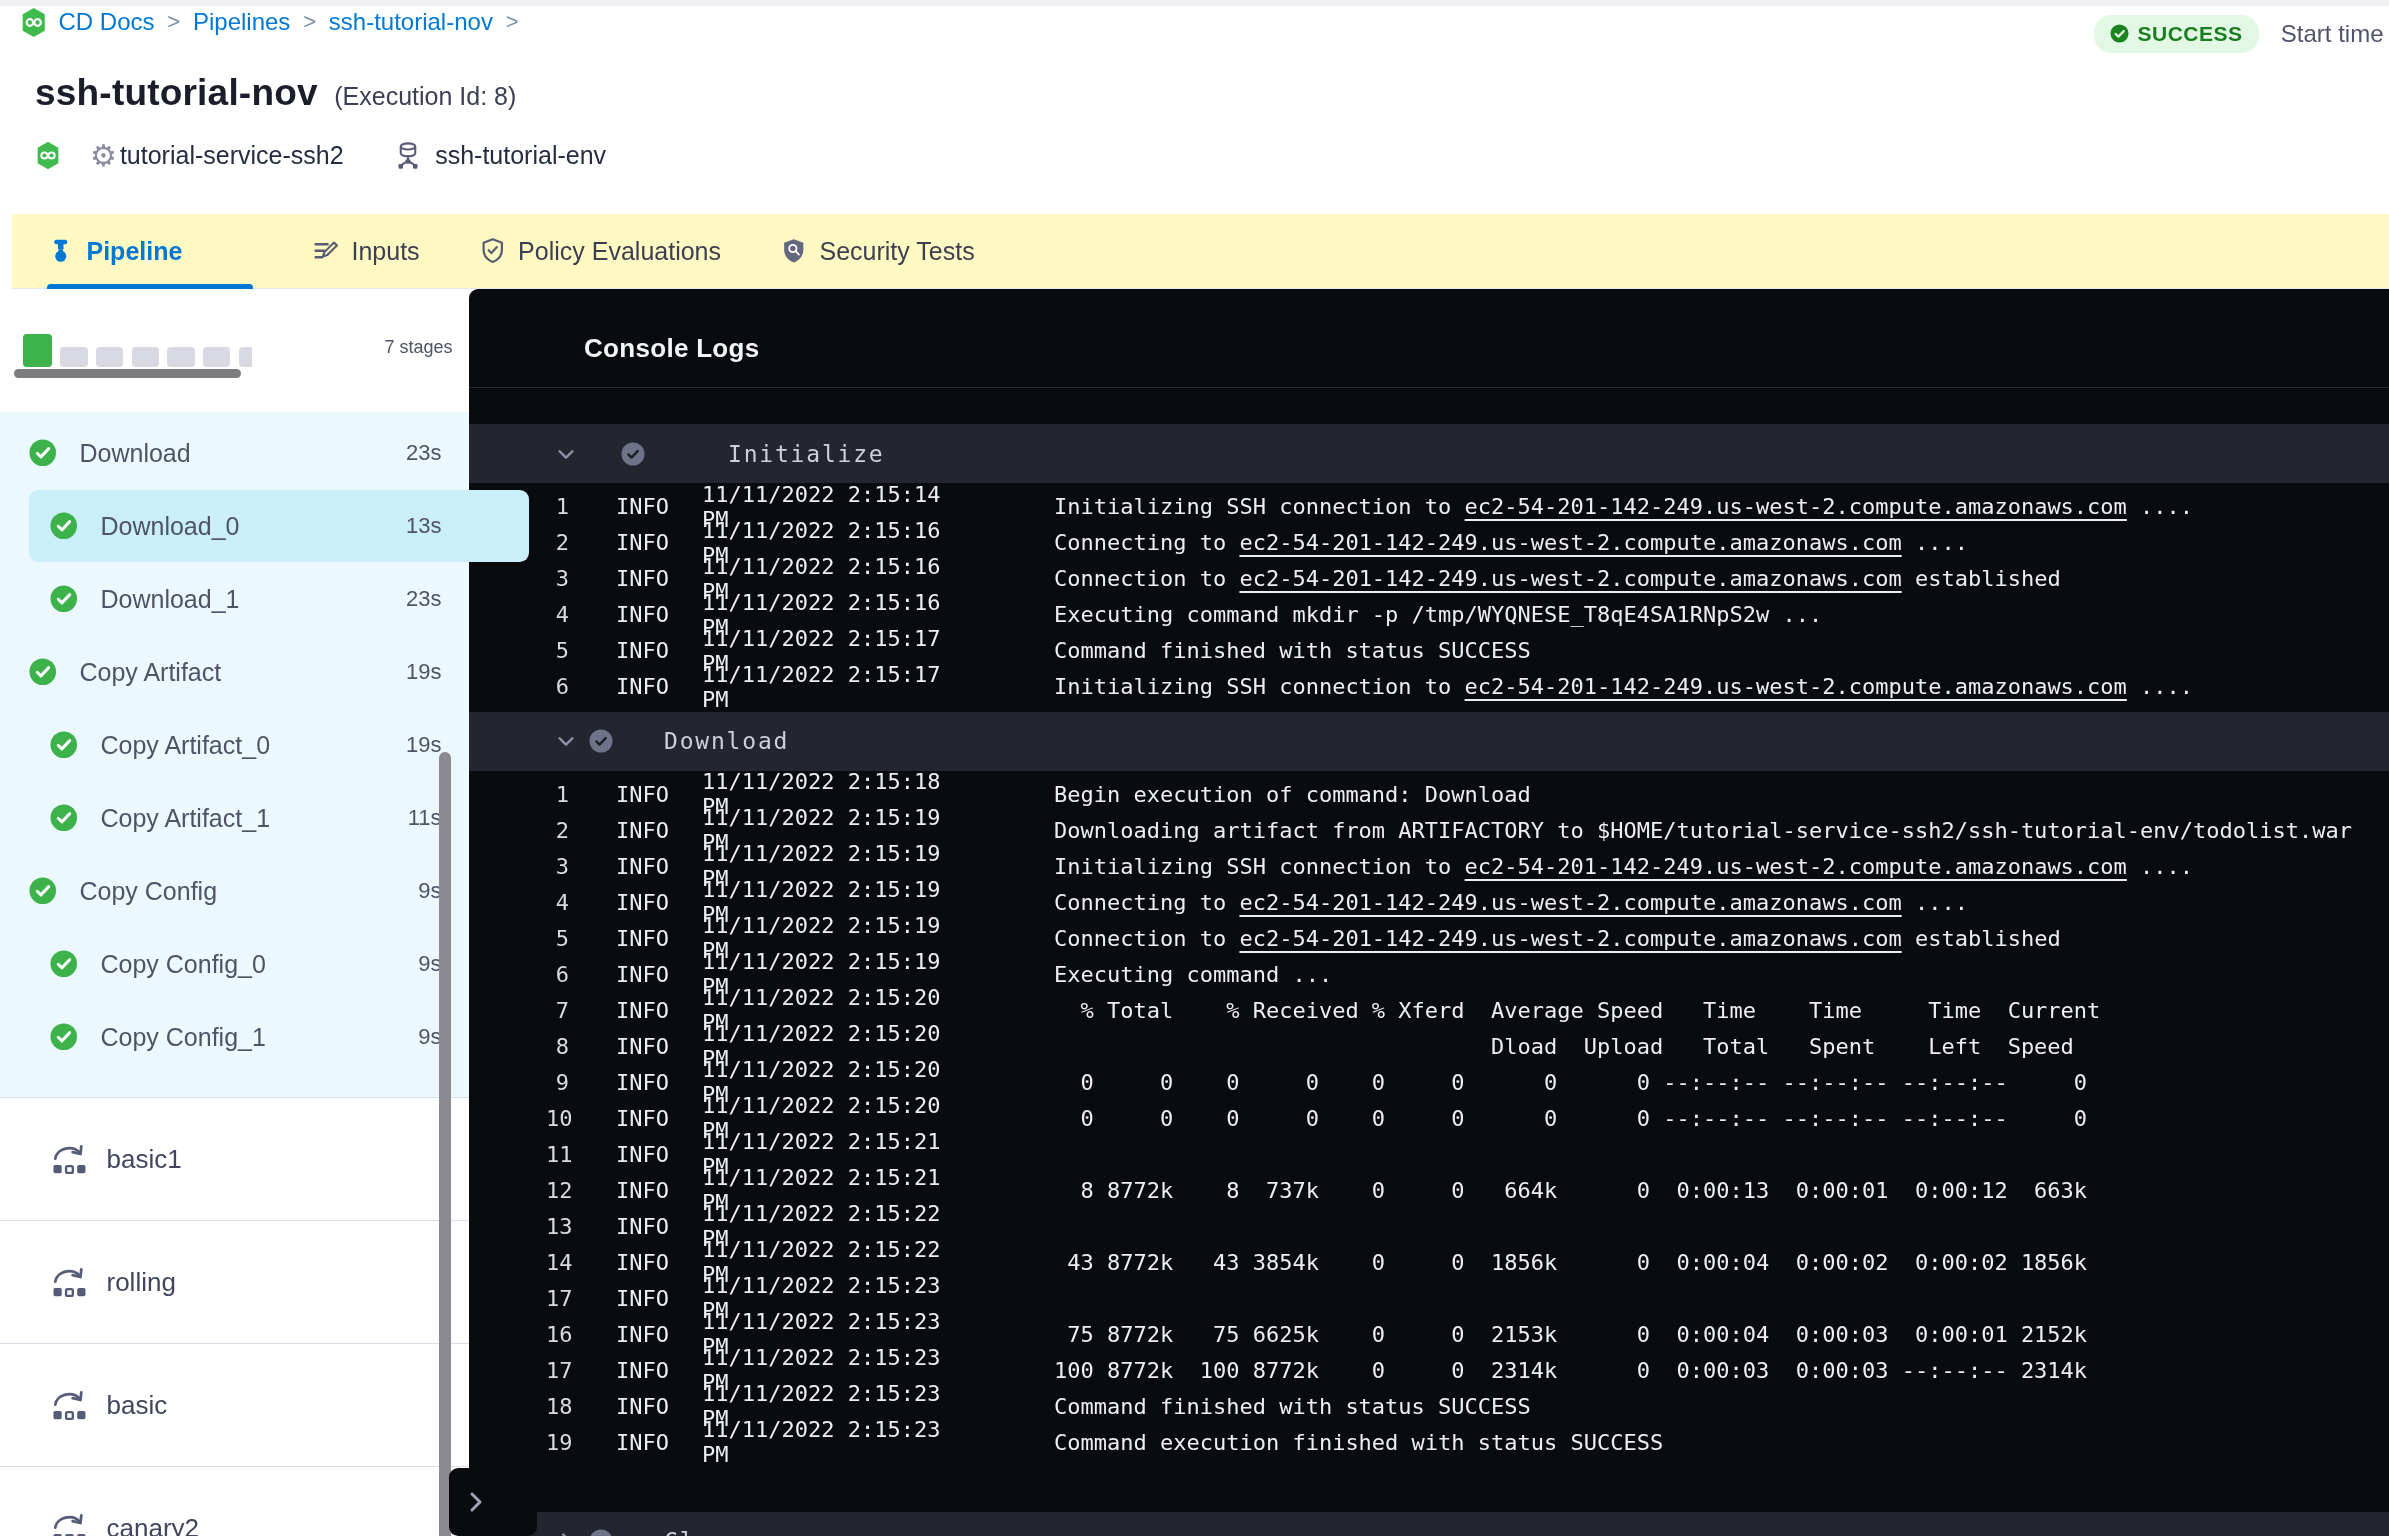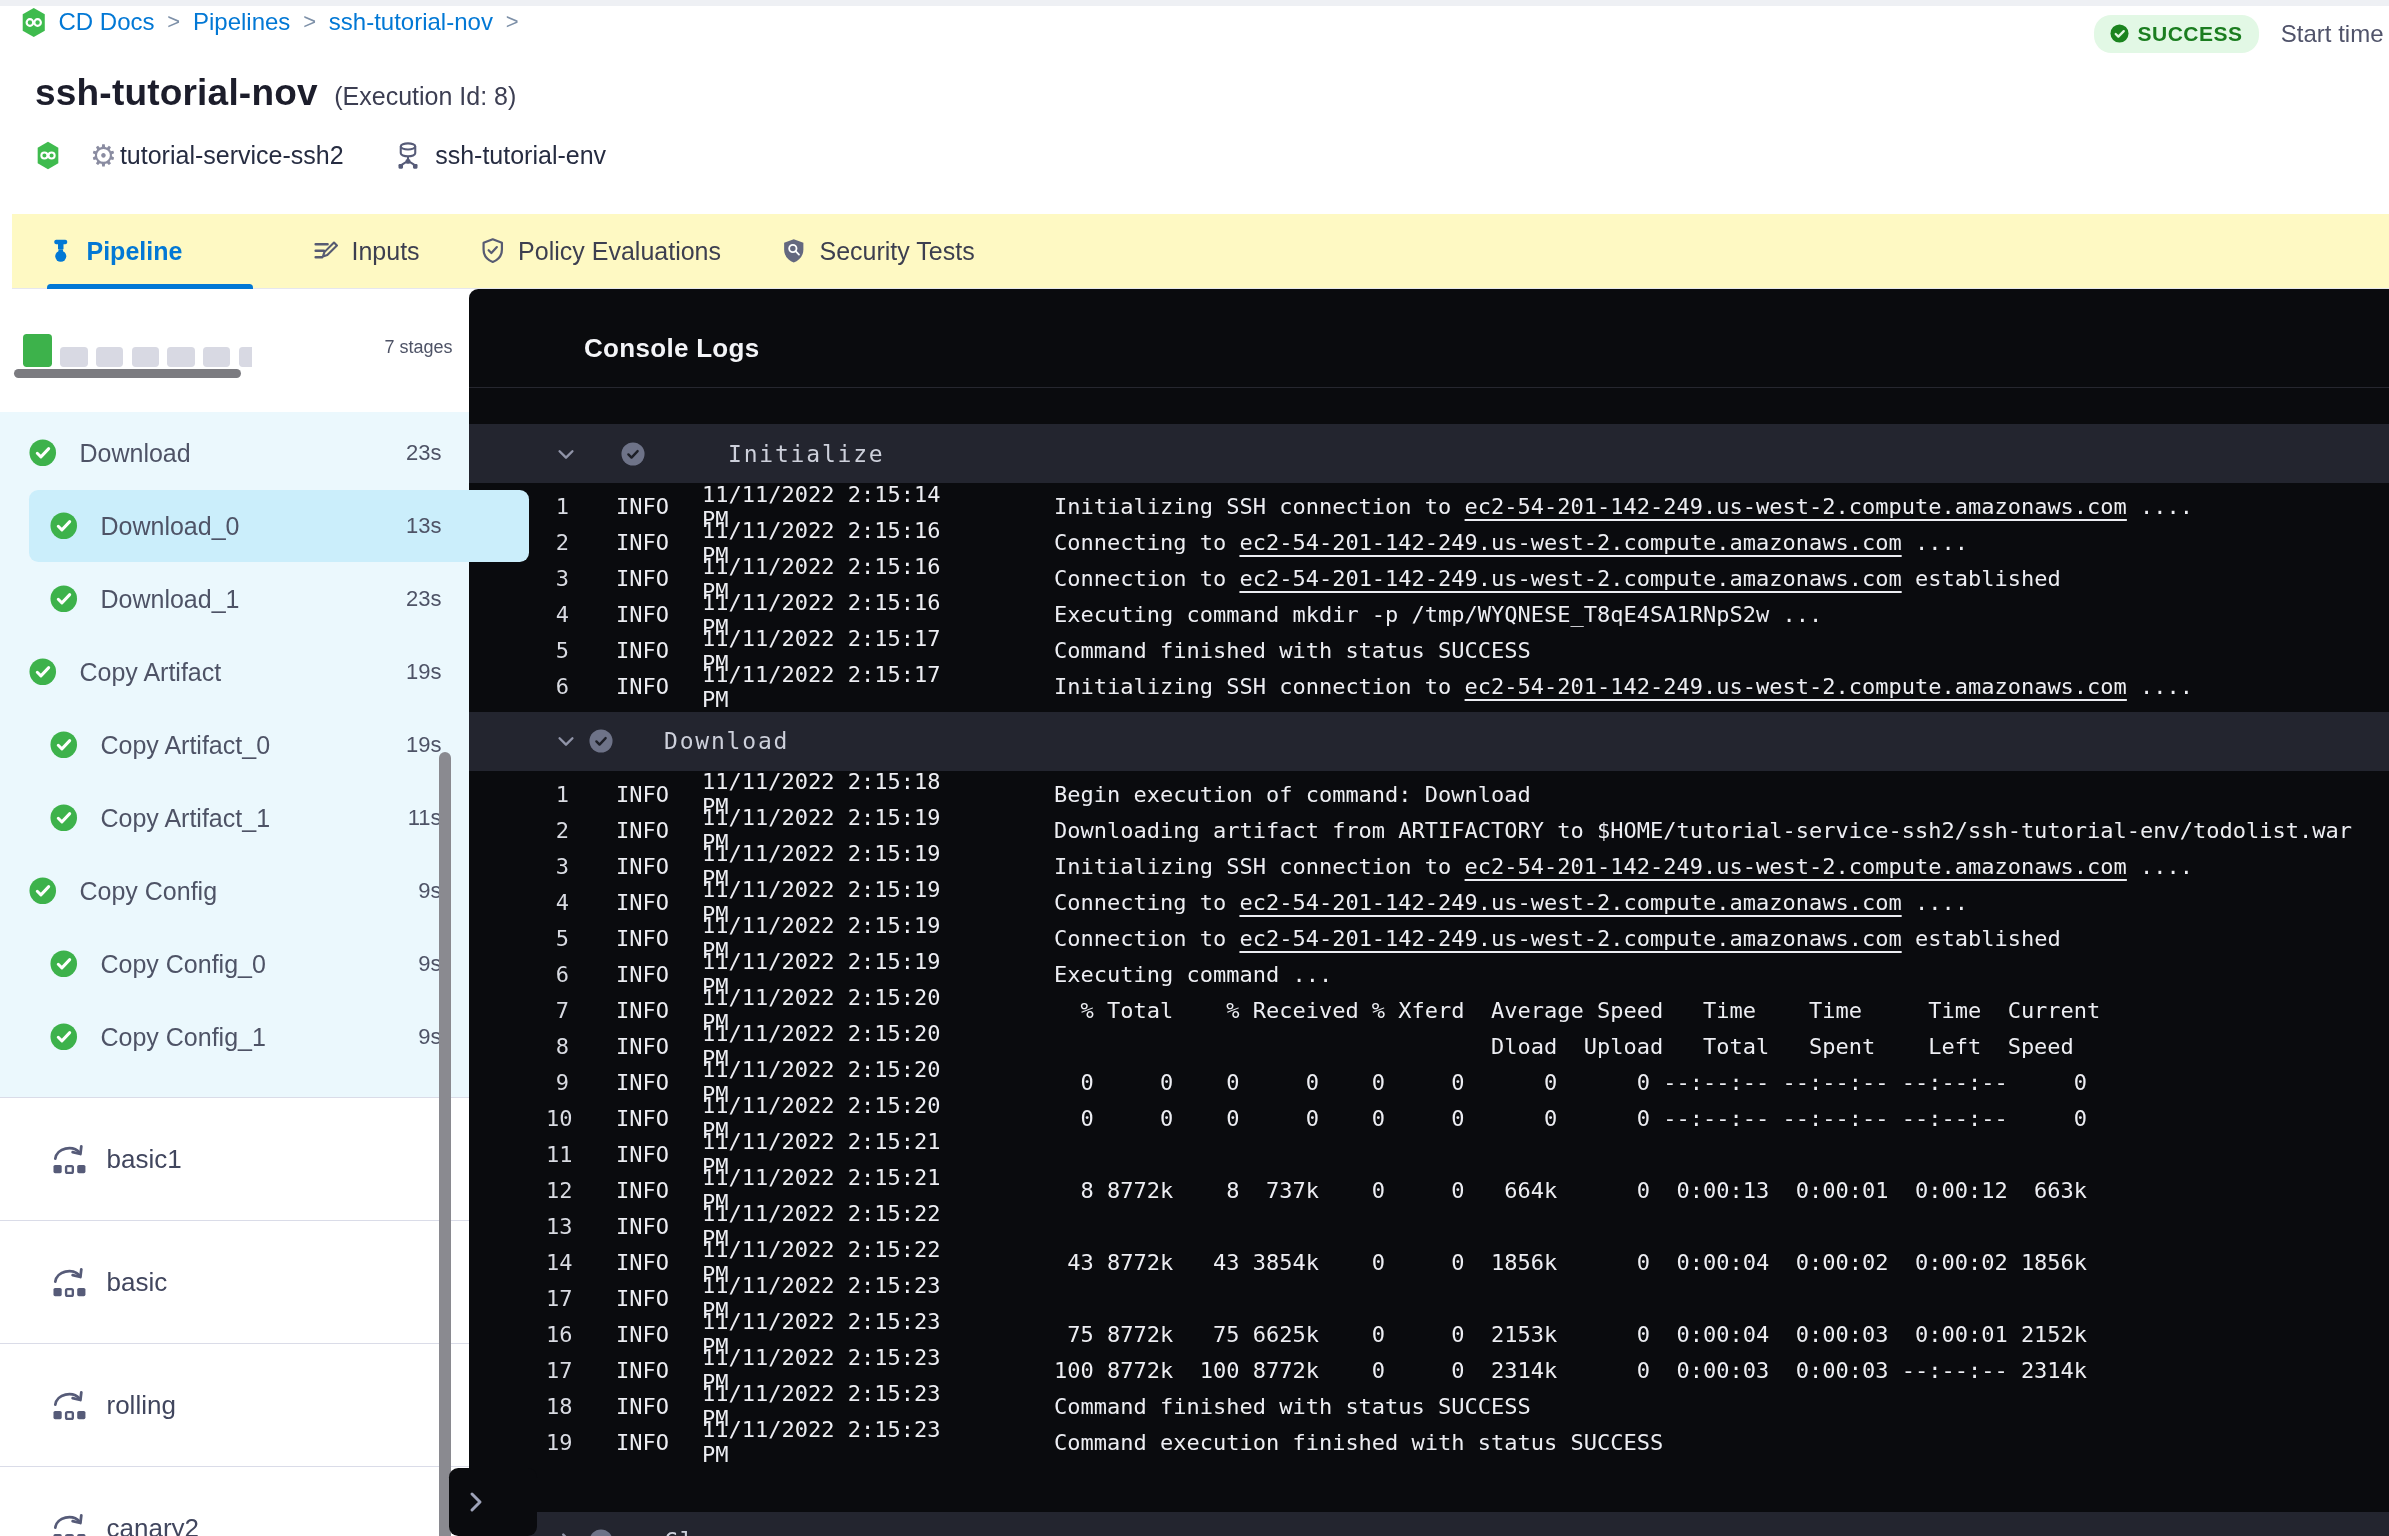--- a/index.html
+++ b/index.html
@@ -312,33 +312,33 @@
       <div class="p-row">
         <span class="picon">
           <svg width="42" height="37" viewBox="0 0 46 40">
             <path d="M8 19a15 13 0 0 1 27-6" stroke="#565b78" stroke-width="3" fill="none" stroke-linecap="round"></path>
             <path d="M36.5 5.5l-1 8.5-8.5-2" fill="none" stroke="#565b78" stroke-width="3" stroke-linecap="round" stroke-linejoin="round"></path>
             <rect x="6" y="26" width="9" height="9" rx="1.8" fill="#565b78"></rect>
             <rect x="19.8" y="27.3" width="7.4" height="7.4" rx="1.5" fill="none" stroke="#565b78" stroke-width="2.6"></rect>
             <rect x="32" y="26" width="9" height="9" rx="1.8" fill="#565b78"></rect>
           </svg>
         </span>
-        <span class="plabel">basic</span>
+        <span class="plabel">rolling</span>
       </div>
       <div class="p-row">
         <span class="picon">
           <svg width="42" height="37" viewBox="0 0 46 40">
             <path d="M8 19a15 13 0 0 1 27-6" stroke="#565b78" stroke-width="3" fill="none" stroke-linecap="round"></path>
             <path d="M36.5 5.5l-1 8.5-8.5-2" fill="none" stroke="#565b78" stroke-width="3" stroke-linecap="round" stroke-linejoin="round"></path>
             <rect x="6" y="26" width="9" height="9" rx="1.8" fill="#565b78"></rect>
             <rect x="19.8" y="27.3" width="7.4" height="7.4" rx="1.5" fill="none" stroke="#565b78" stroke-width="2.6"></rect>
             <rect x="32" y="26" width="9" height="9" rx="1.8" fill="#565b78"></rect>
           </svg>
         </span>
-        <span class="plabel">rolling</span>
+        <span class="plabel">basic</span>
       </div>
       <div class="p-row">
         <span class="picon">
           <svg width="42" height="37" viewBox="0 0 46 40">
             <path d="M8 19a15 13 0 0 1 27-6" stroke="#565b78" stroke-width="3" fill="none" stroke-linecap="round"></path>
             <path d="M36.5 5.5l-1 8.5-8.5-2" fill="none" stroke="#565b78" stroke-width="3" stroke-linecap="round" stroke-linejoin="round"></path>
             <rect x="6" y="26" width="9" height="9" rx="1.8" fill="#565b78"></rect>
             <rect x="19.8" y="27.3" width="7.4" height="7.4" rx="1.5" fill="none" stroke="#565b78" stroke-width="2.6"></rect>
             <rect x="32" y="26" width="9" height="9" rx="1.8" fill="#565b78"></rect>
           </svg>

